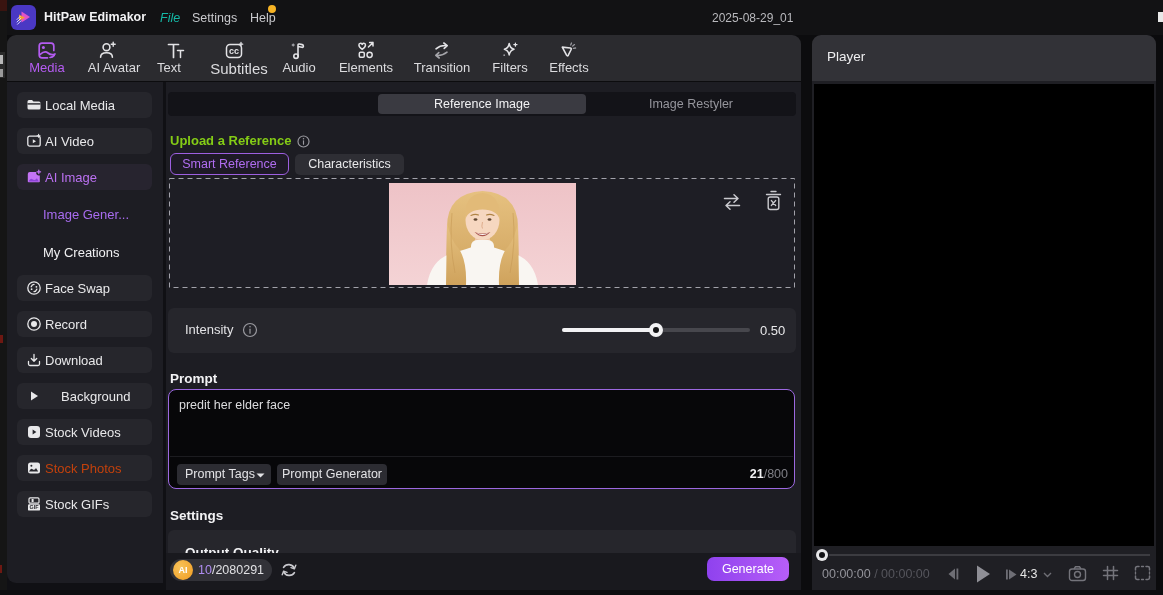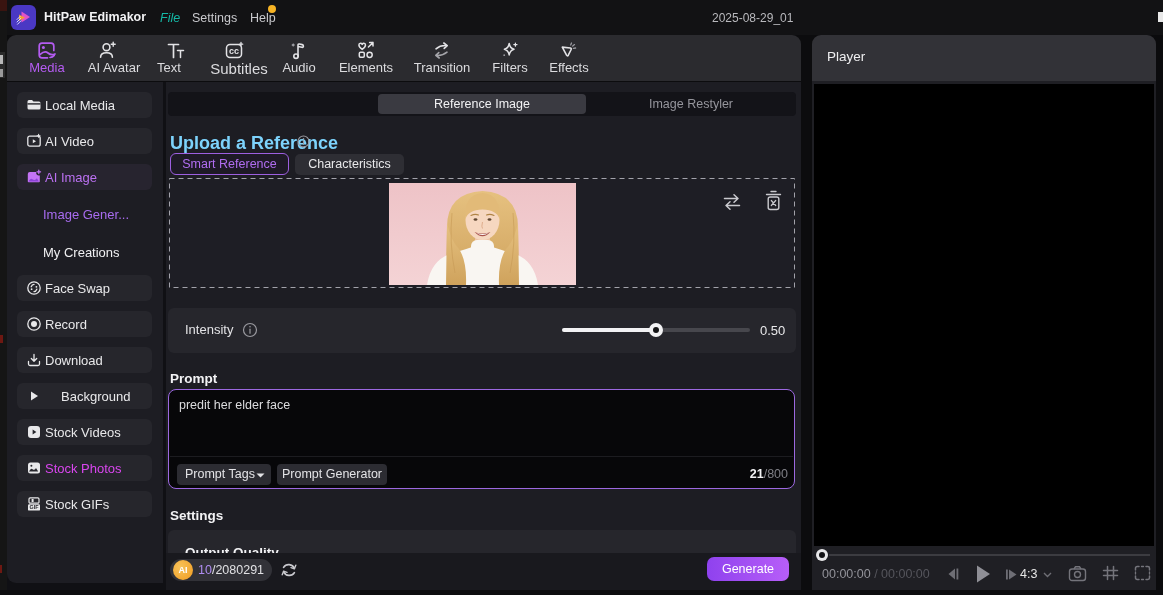--- a/index.html
+++ b/index.html
@@ -176,40 +176,40 @@
       <path d="M6.6 5.4 L10.4 8 L6.6 10.6 Z" fill="#26262c"></path>
     </svg>
     <div class="abs" style="left:38px;top:343px;color:#e8e8ea;font-size:13px;">Stock Videos</div>
 
     <div class="abs" style="left:10px;top:373px;width:135px;height:26px;border-radius:6px;background:#26262c;"></div>
     <svg class="abs" style="left:19px;top:378px;" width="16" height="16" viewBox="0 0 16 16">
       <rect x="2" y="2.5" width="12" height="11" rx="2.5" fill="#e8e8ea"></rect>
       <path d="M3 11.5 q2-4 3.6-2.2 q1.8 1.6 3.4-1.4 l2.2 3.6 Z" fill="#26262c"></path>
       <circle cx="5.4" cy="5.8" r="1" fill="#26262c"></circle>
     </svg>
-    <div class="abs" style="left:38px;top:379px;color:#d946ef;font-size:13px;">Stock Photos</div>
+    <div class="abs" style="left:38px;top:379px;color:#c2410c;font-size:13px;">Stock Photos</div>
 
     <div class="abs" style="left:10px;top:409px;width:135px;height:26px;border-radius:6px;background:#26262c;"></div>
     <svg class="abs" style="left:19px;top:414px;" width="16" height="16" viewBox="0 0 16 16">
       <rect x="3" y="1.8" width="10" height="5.4" rx="1.2" fill="none" stroke="#e8e8ea" stroke-width="1.2"></rect>
       <rect x="5.6" y="3" width="2" height="3" fill="#e8e8ea"></rect>
       <rect x="2" y="8.2" width="12" height="6.4" rx="1.2" fill="#e8e8ea"></rect>
       <text x="8" y="13.4" font-size="5.4" font-weight="bold" fill="#26262c" text-anchor="middle" font-family="Liberation Sans">GIF</text>
     </svg>
     <div class="abs" style="left:38px;top:415px;color:#e8e8ea;font-size:13px;">Stock GIFs</div>
   </div>
 
   <div id="content" class="abs" style="left:166px;top:82px;width:635px;height:508px;overflow:hidden;">
 
     <div class="abs" style="left:2px;top:10px;width:628px;height:24px;background:#131318;border-radius:4px;"></div>
     <div class="abs" style="left:212px;top:12px;width:208px;height:20px;background:#3a3a41;border-radius:4px;"></div>
     <div class="abs" style="left:212px;top:15px;width:208px;text-align:center;color:#f2f2f4;font-size:12.5px;">Reference Image</div>
     <div class="abs" style="left:420px;top:15px;width:210px;text-align:center;color:#95959c;font-size:12.5px;">Image Restyler</div>
 
-    <div class="abs" style="left:4px;top:51px;color:#7dd3fc;font-size:18px;font-weight:bold;text-align:center;">Upload a Reference</div>
+    <div class="abs" style="left:4px;top:51px;color:#84cc16;font-size:13px;font-weight:bold;text-align:center;">Upload a Reference</div>
     <svg class="abs" style="left:131px;top:53px;" width="13" height="13" viewBox="0 0 16 16" fill="none" stroke="#9a9aa0" stroke-width="1.4">
       <circle cx="8" cy="8" r="6.8"></circle>
       <path d="M8 7.2 v4.2" stroke-linecap="round"></path>
       <circle cx="8" cy="4.6" r="0.9" fill="#9a9aa0" stroke="none"></circle>
     </svg>
 
     <div class="abs" style="left:4px;top:71px;width:119px;height:22px;border:1.5px solid #9d5fe0;border-radius:6px;background:#1e1a26;"></div>
     <div class="abs" style="left:4px;top:75px;width:119px;text-align:center;color:#b06df0;font-size:12.5px;">Smart Reference</div>
     <div class="abs" style="left:129px;top:72px;width:109px;height:21px;background:#2e2e34;border-radius:5px;"></div>
     <div class="abs" style="left:129px;top:75px;width:109px;text-align:center;color:#e8e8ea;font-size:12.5px;">Characteristics</div>

